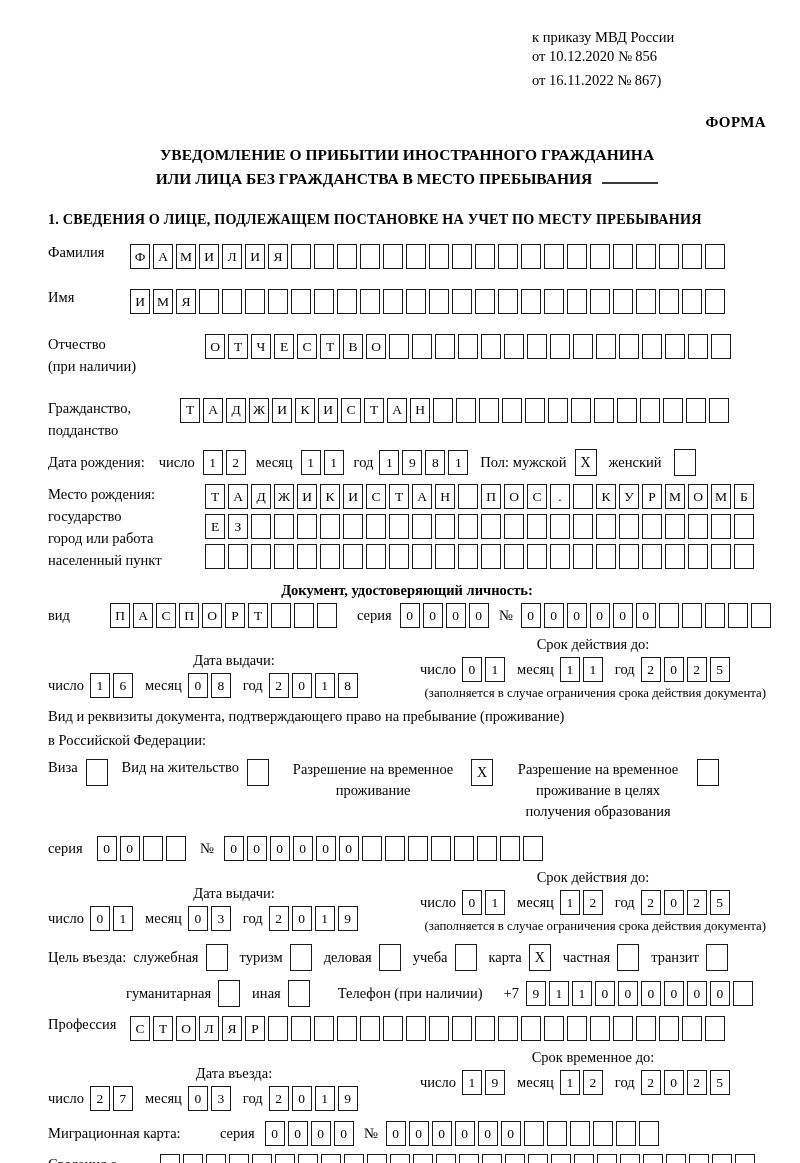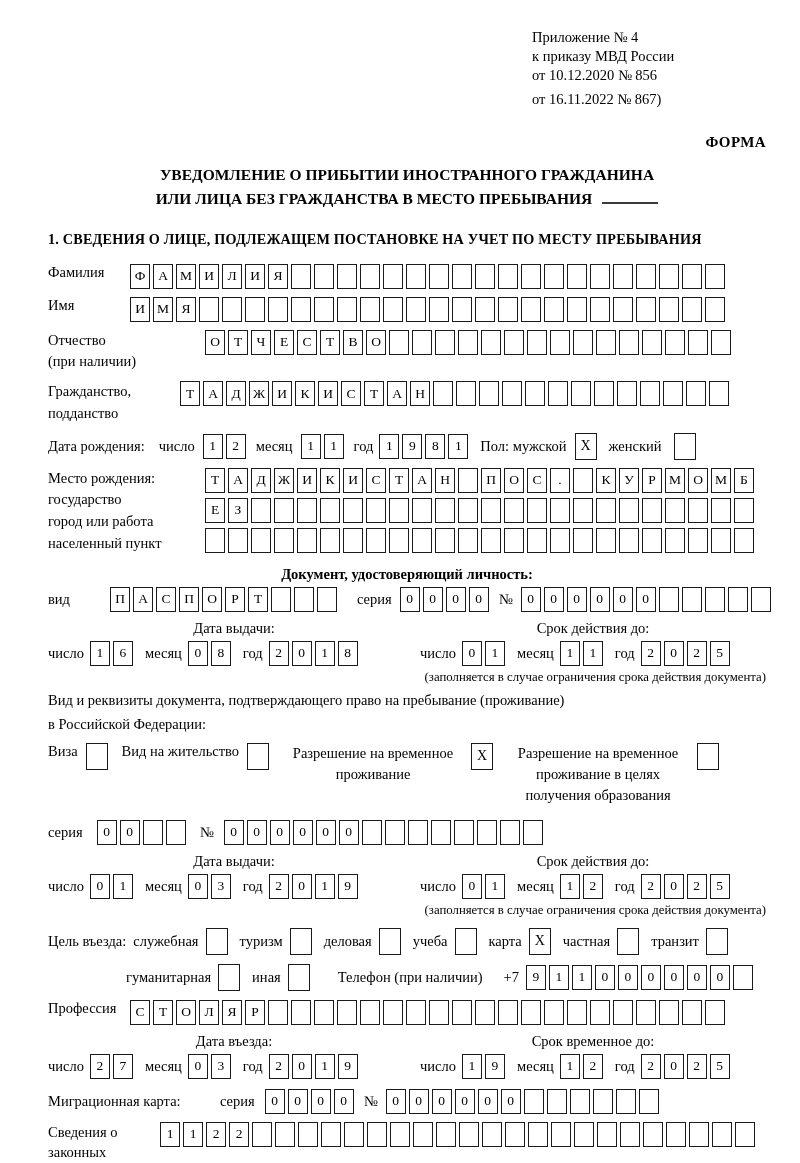--- a/index.html
+++ b/index.html
@@ -4,51 +4,50 @@
 <style>
   html,body{margin:0;padding:0;background:#fff;color:#000;}
   body{font-family:"Liberation Serif",serif;font-size:14.5px;}
   .page{width:800px;min-height:1163px;box-sizing:border-box;padding:28px 34px 20px 48px;}
   .appendix{width:234px;margin-left:auto;line-height:1.32;}
   .appendix .sub{margin-top:5px;}
   .forma{text-align:right;font-weight:bold;margin-top:24px;font-size:15px;letter-spacing:.4px;}
   .title{text-align:center;font-weight:bold;font-size:15.5px;margin-top:12px;line-height:1.55;}
   .uline{display:inline-block;width:56px;border-bottom:2px solid #3a3a3a;margin-left:10px;}
   .sec1{font-weight:bold;font-size:14.2px;margin-top:20px;letter-spacing:.2px;}
-  .row{display:flex;align-items:flex-start;margin-top:8px;}
+  .row{display:flex;align-items:flex-start;margin-top:20px;}
   .inline{display:flex;align-items:center;flex-wrap:nowrap;}
   .lbl{flex:none;}
   .lbl-col{flex:none;line-height:1.5;}
   .cells{display:flex;gap:3px;flex:none;}
   .cell{width:18px;height:23px;flex:none;border:1.6px solid #1b1b1b;display:flex;align-items:center;justify-content:center;font-size:13.5px;background:#fff;}
   .cb{width:20px;height:25px;flex:none;border:1.6px solid #1b1b1b;display:flex;align-items:center;justify-content:center;font-size:14px;background:#fff;}
   .cell-rows .cells{margin-bottom:5px;}
   .doc-heading{text-align:center;font-weight:bold;margin-top:8px;}
   .dates{display:flex;margin-top:8px;}
-  .half1{flex:none;width:372px;}
+  .half1{flex:none;width:372px;margin-top:16px;}
   .half2{flex:1;}
   .caption{text-align:center;margin-bottom:4px;}
   .dline{display:flex;align-items:center;}
   .dline span{margin-right:6px;}
   .dline .cells{margin-right:12px;}
   .note{font-size:12.8px;text-align:right;margin-top:4px;}
   .para{margin-top:7px;}
   .opts{display:flex;align-items:flex-start;margin-top:10px;}
   .opt-block{text-align:center;line-height:1.45;}
   .opts .cb{margin-left:8px;margin-right:14px;}
   .pline span{margin-right:7px;}
   .pline .cb{margin-right:12px;}
 </style>
 </head>
 <body>
 
 <div class="page">
 
   <div class="appendix">
-    <div>Приложение № 4</div>
     <div>к приказу МВД России</div>
     <div>от 10.12.2020 № 856</div>
     <div class="sub">
       <div>от 16.11.2022 № 867)</div>
     </div>
   </div>
 
   <div class="forma">ФОРМА</div>
 
   <div class="title">

